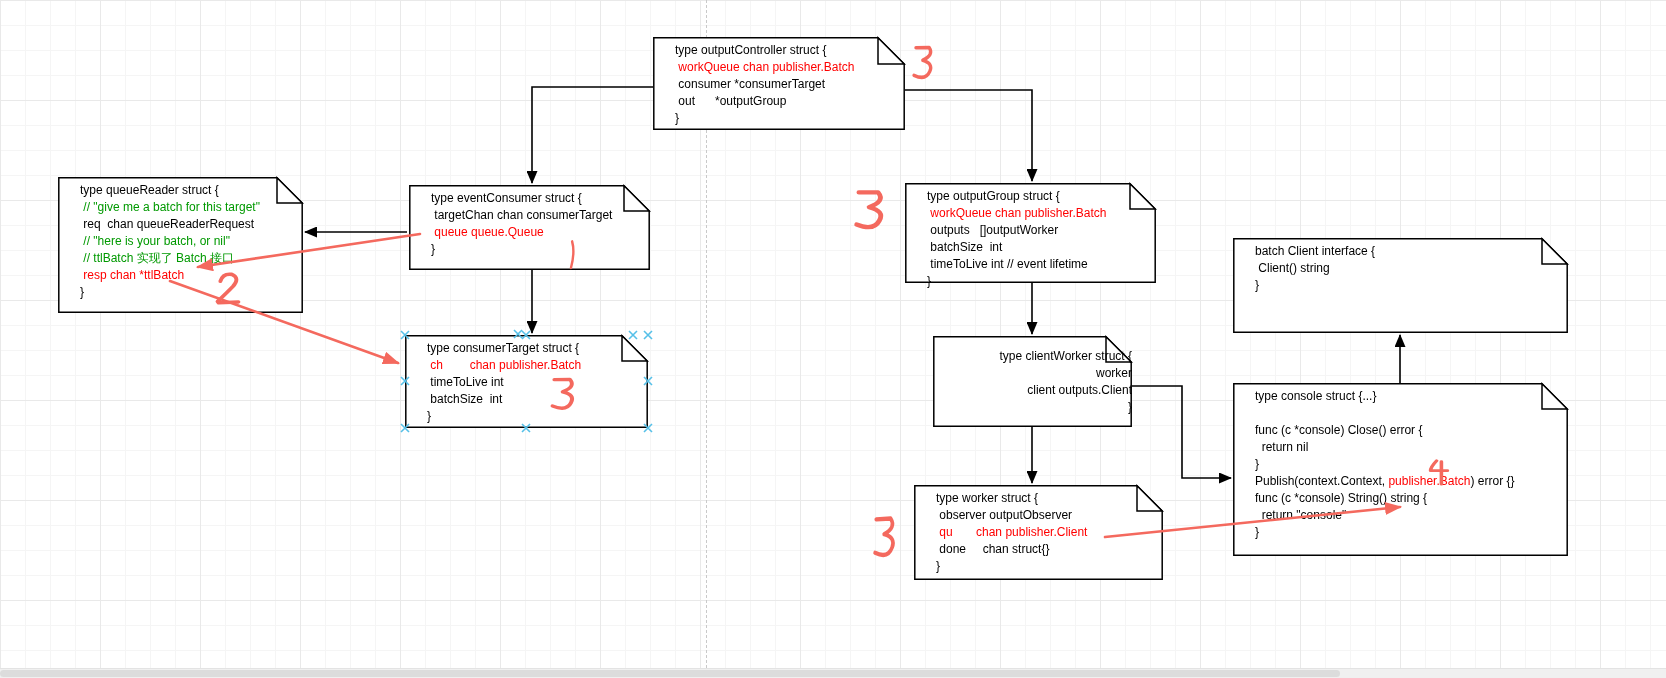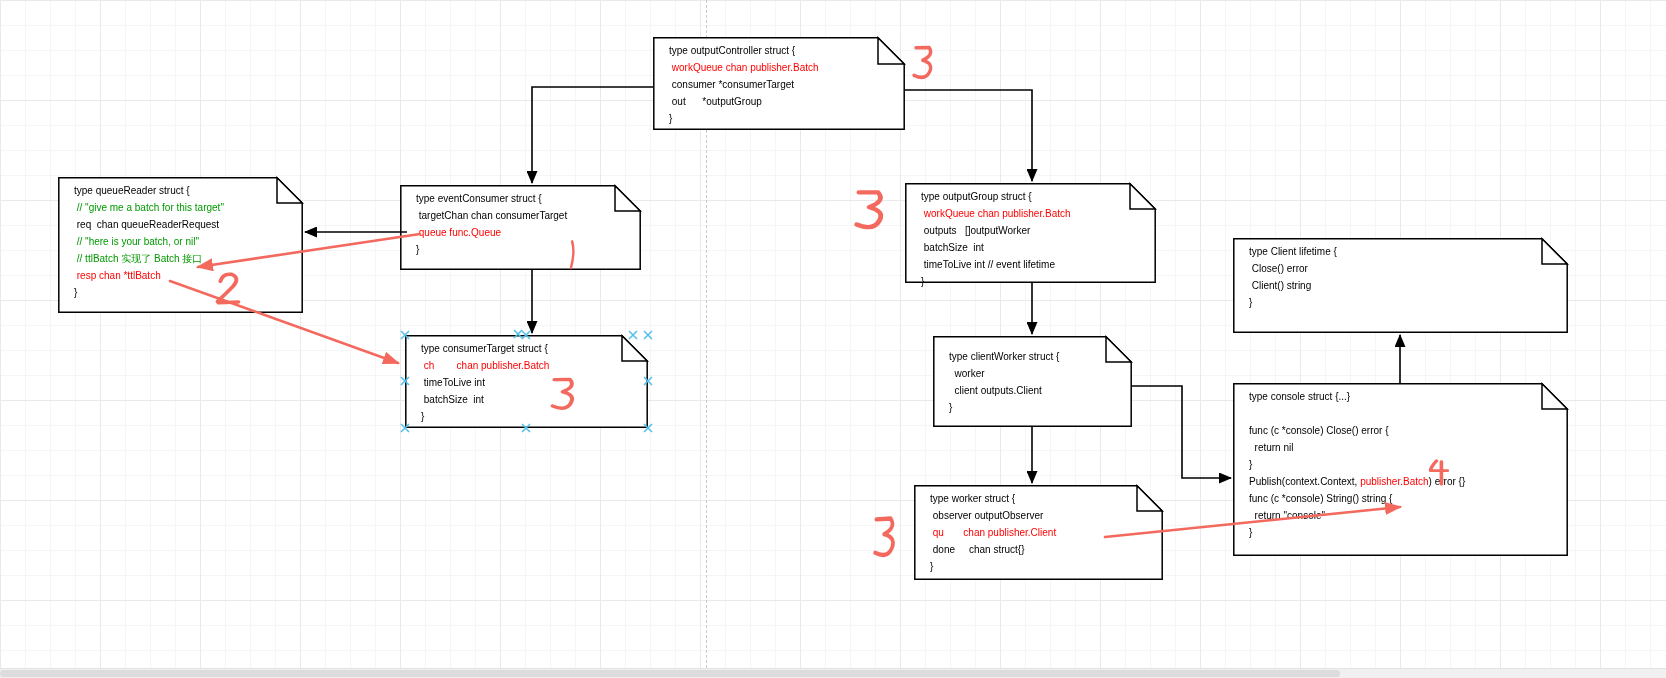--- a/index.html
+++ b/index.html
@@ -14,22 +14,22 @@
     background-size:100px 100px,100px 100px,25px 25px,25px 25px;
     font-family:"Liberation Sans",sans-serif;
   }
   .page-divider{
     position:absolute; top:0; bottom:10px; width:0;
     border-left:1px dashed #c9c9c9;
   }
   .note{ position:absolute; }
   .note > svg{ position:absolute; left:0; top:0; overflow:visible; }
   .note-text{
-    position:relative; padding:5px 0 0 16px;
-    font-size:10px; line-height:17px; white-space:pre; color:#000;
+    position:relative; padding:5px 0 0 22px;
+    font-size:12px; line-height:17px; white-space:pre; color:#000;
   }
   .c-code{ color:#000000; }
   .c-highlight{ color:#ff0000; }
   .c-comment{ color:#009900; }
   #overlay{ position:absolute; left:0; top:0; pointer-events:none; }
   .hscroll{
     position:absolute; left:0; right:0; bottom:0; height:9px;
     background:#f0f0f0; border-top:1px solid #e3e3e3;
   }
   .hscroll-thumb{
@@ -49,61 +49,61 @@
       </svg>
       <div class="note-text"><div><span class="c-code">type outputController struct {</span></div><div><span class="c-highlight"> workQueue chan publisher.Batch</span></div><div><span class="c-code"> consumer *consumerTarget</span></div><div><span class="c-code"> out      *outputGroup</span></div><div><span class="c-code">}</span></div></div>
     </div>
     <div class="note" style="left: 58px; top: 177px; width: 245px; height: 136px;">
       <svg width="245" height="136">
         <path d="M0.8,0.8 H219 L244.2,26 V135.2 H0.8 Z" fill="#ffffff" stroke="#000000" stroke-width="1.5"></path>
         <path d="M219,0.8 L219,26 L244.2,26 Z" fill="#ffffff" stroke="#000000" stroke-width="1.5"></path>
       </svg>
       <div class="note-text"><div><span class="c-code">type queueReader struct {</span></div><div><span class="c-comment"> // "give me a batch for this target"</span></div><div><span class="c-code"> req  chan queueReaderRequest</span></div><div><span class="c-comment"> // "here is your batch, or nil"</span></div><div><span class="c-comment"> // ttlBatch 实现了 Batch 接口</span></div><div><span class="c-highlight"> resp chan *ttlBatch</span></div><div><span class="c-code">}</span></div></div>
     </div>
-    <div class="note" style="left: 400px; top: 185px; width: 202px; height: 85px;">
+    <div class="note" style="left: 409px; top: 185px; width: 202px; height: 85px;">
       <svg width="241" height="85">
         <path d="M0.8,0.8 H215 L240.2,26 V84.2 H0.8 Z" fill="#ffffff" stroke="#000000" stroke-width="1.5"></path>
         <path d="M215,0.8 L215,26 L240.2,26 Z" fill="#ffffff" stroke="#000000" stroke-width="1.5"></path>
       </svg>
-      <div class="note-text"><div><span class="c-code">type eventConsumer struct {</span></div><div><span class="c-code"> targetChan chan consumerTarget</span></div><div><span class="c-highlight"> queue func.Queue</span></div><div><span class="c-code">}</span></div></div>
+      <div class="note-text"><div><span class="c-code">type eventConsumer struct {</span></div><div><span class="c-code"> targetChan chan consumerTarget</span></div><div><span class="c-highlight"> queue queue.Queue</span></div><div><span class="c-code">}</span></div></div>
     </div>
     <div class="note" style="left: 405px; top: 335px; width: 243px; height: 93px;">
       <svg width="243" height="93">
         <path d="M0.8,0.8 H217 L242.2,26 V92.2 H0.8 Z" fill="#ffffff" stroke="#000000" stroke-width="1.5"></path>
         <path d="M217,0.8 L217,26 L242.2,26 Z" fill="#ffffff" stroke="#000000" stroke-width="1.5"></path>
       </svg>
       <div class="note-text"><div><span class="c-code">type consumerTarget struct {</span></div><div><span class="c-highlight"> ch        chan publisher.Batch</span></div><div><span class="c-code"> timeToLive int</span></div><div><span class="c-code"> batchSize  int</span></div><div><span class="c-code">}</span></div></div>
     </div>
     <div class="note" style="left: 905px; top: 183px; width: 244px; height: 100px;">
       <svg width="251" height="100">
         <path d="M0.8,0.8 H225 L250.2,26 V99.2 H0.8 Z" fill="#ffffff" stroke="#000000" stroke-width="1.5"></path>
         <path d="M225,0.8 L225,26 L250.2,26 Z" fill="#ffffff" stroke="#000000" stroke-width="1.5"></path>
       </svg>
       <div class="note-text"><div><span class="c-code">type outputGroup struct {</span></div><div><span class="c-highlight"> workQueue chan publisher.Batch</span></div><div><span class="c-code"> outputs   []outputWorker</span></div><div><span class="c-code"> batchSize  int</span></div><div><span class="c-code"> timeToLive int // event lifetime</span></div><div><span class="c-code">}</span></div></div>
     </div>
-    <div class="note" style="left: 933px; top: 336px; width: 199px; height: 91px;">
+    <div class="note" style="left: 933px; top: 336px; width: 199px; height: 91px; text-align: right;">
       <svg width="199" height="91">
         <path d="M0.8,0.8 H173 L198.2,26 V90.2 H0.8 Z" fill="#ffffff" stroke="#000000" stroke-width="1.5"></path>
         <path d="M173,0.8 L173,26 L198.2,26 Z" fill="#ffffff" stroke="#000000" stroke-width="1.5"></path>
       </svg>
       <div class="note-text" style="padding-top: 12px;"><div><span class="c-code">type clientWorker struct {</span></div><div><span class="c-code">  worker</span></div><div><span class="c-code">  client outputs.Client</span></div><div><span class="c-code">}</span></div></div>
     </div>
     <div class="note" style="left: 907px; top: 485px; width: 249px; height: 95px; margin-left: 7px;">
       <svg width="249" height="95">
         <path d="M0.8,0.8 H223 L248.2,26 V94.2 H0.8 Z" fill="#ffffff" stroke="#000000" stroke-width="1.5"></path>
         <path d="M223,0.8 L223,26 L248.2,26 Z" fill="#ffffff" stroke="#000000" stroke-width="1.5"></path>
       </svg>
       <div class="note-text"><div><span class="c-code">type worker struct {</span></div><div><span class="c-code"> observer outputObserver</span></div><div><span class="c-highlight"> qu       chan publisher.Client</span></div><div><span class="c-code"> done     chan struct{}</span></div><div><span class="c-code">}</span></div></div>
     </div>
     <div class="note" style="left: 1233px; top: 238px; width: 335px; height: 95px;">
       <svg width="335" height="95">
         <path d="M0.8,0.8 H309 L334.2,26 V94.2 H0.8 Z" fill="#ffffff" stroke="#000000" stroke-width="1.5"></path>
         <path d="M309,0.8 L309,26 L334.2,26 Z" fill="#ffffff" stroke="#000000" stroke-width="1.5"></path>
       </svg>
-      <div class="note-text"><div><span class="c-code">type Client lifetime {</span></div><div><span class="c-code"> Close() error</span></div><div><span class="c-code"> Client() string</span></div><div><span class="c-code">}</span></div></div>
+      <div class="note-text"><div><span class="c-code">batch Client interface {</span></div><div><span class="c-code"> Client() string</span></div><div><span class="c-code">}</span></div></div>
     </div>
     <div class="note" style="left: 1233px; top: 383px; width: 335px; height: 173px;">
       <svg width="335" height="173">
         <path d="M0.8,0.8 H309 L334.2,26 V172.2 H0.8 Z" fill="#ffffff" stroke="#000000" stroke-width="1.5"></path>
         <path d="M309,0.8 L309,26 L334.2,26 Z" fill="#ffffff" stroke="#000000" stroke-width="1.5"></path>
       </svg>
       <div class="note-text"><div><span class="c-code">type console struct {...}</span></div><div>&nbsp;<span class="c-code"></span></div><div><span class="c-code">func (c *console) Close() error {</span></div><div><span class="c-code">  return nil</span></div><div><span class="c-code">}</span></div><div><span class="c-code">Publish(context.Context, </span><span class="c-highlight">publisher.Batch</span><span class="c-code">) error {}</span></div><div><span class="c-code">func (c *console) String() string {</span></div><div><span class="c-code">  return "console"</span></div><div><span class="c-code">}</span></div></div>
     </div>
     <svg id="overlay" width="1666" height="678">
     <defs>

